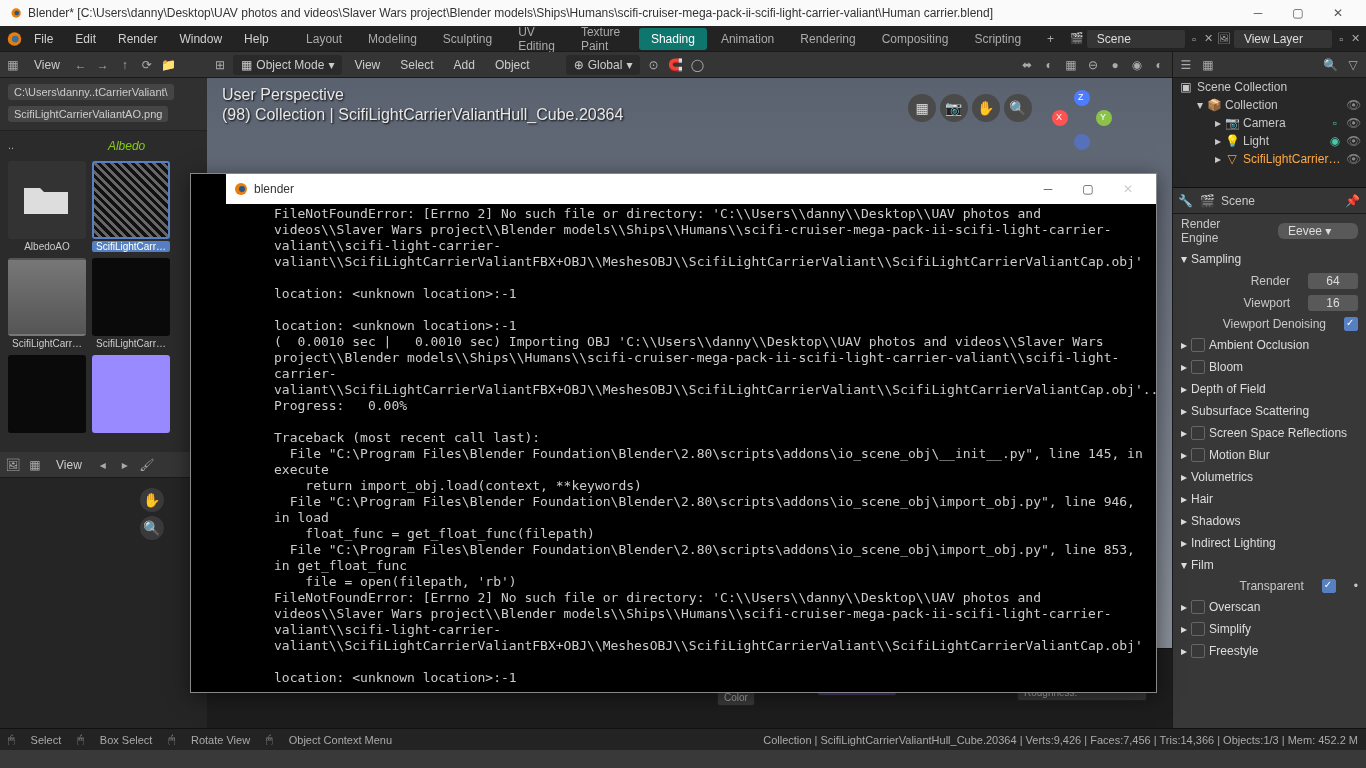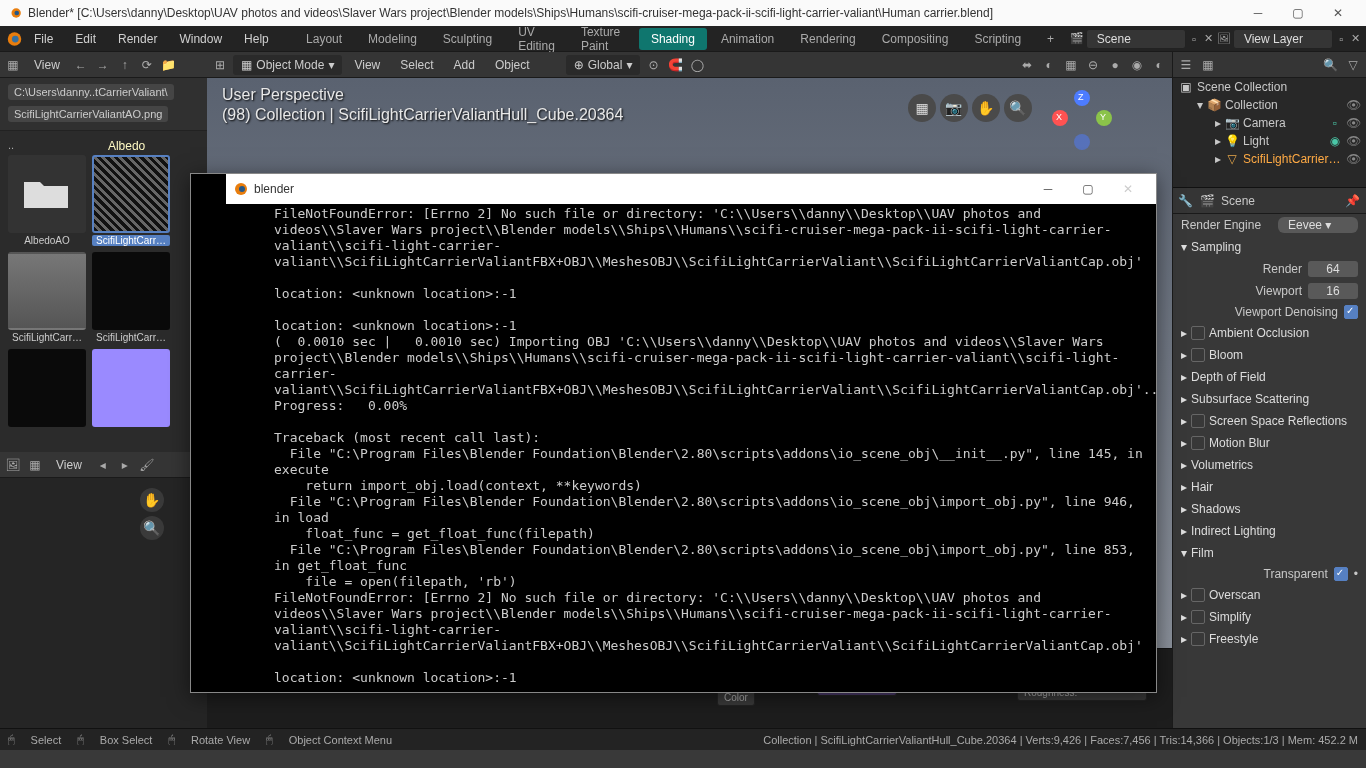--- a/index.html
+++ b/index.html
@@ -25,21 +25,21 @@
 
 .editor-header { height: 26px; background: #353535; display: flex; align-items: center; padding: 0 4px; gap: 4px; border-bottom: 1px solid #1a1a1a; font-size: 12px; }
 .editor-header .btn { padding: 3px 8px; color: #ccc; border-radius:3px; }
 .editor-header .dropdown { background: #2a2a2a; padding: 3px 8px; border-radius: 3px; color: #ccc; display:flex; align-items:center; gap:4px; }
 .editor-header .icon { width: 18px; height: 18px; display:flex;align-items:center;justify-content:center; color:#aaa; }
 
 .file-path { background: #303030; padding: 4px 8px; color: #ccc; font-size: 11px; border-bottom:1px solid #222; }
 .file-crumb { background:#454545; border-radius:3px; padding:2px 6px; margin:2px 0; display:inline-block; max-width:100%; overflow:hidden; text-overflow:ellipsis; white-space:nowrap; }
 
 .file-grid { padding: 8px; }
-.file-grid .folder-name { text-align:center; color:#fef9c3; margin-bottom:2px; font-size:12px; }
+.file-grid .folder-name { text-align:center; color:#84cc16; margin-bottom:8px; font-size:12px;font-style:italic; }
 .file-thumbs { display:flex; flex-wrap:wrap; gap:6px; }
 .thumb { width: 78px; }
 .thumb .preview { width:78px; height:78px; background:#1a1a1a; border:2px solid transparent; border-radius:3px; display:flex;align-items:center;justify-content:center; overflow:hidden; }
 .thumb.selected .preview { border-color:#5680c2; }
 .thumb .label { color:#ccc; font-size:10px; text-align:center; overflow:hidden; text-overflow:ellipsis; white-space:nowrap; margin-top:2px; }
 .thumb.selected .label { background:#5680c2; color:#fff; border-radius:2px; }
 
 .viewport3d { flex:1; background: linear-gradient(#5a6270, #8a909a); position:relative; overflow:hidden; }
 .viewport-overlay { position:absolute; top:8px; left:15px; color:#e8e8e8; font-size:16px; text-shadow:1px 1px 2px #000; }
 .viewport-overlay .line { margin-bottom:2px; }
@@ -62,21 +62,21 @@
 
 .outliner { background:#282828; height:110px; overflow:hidden; border-bottom:1px solid #111; }
 .outliner-row { display:flex; align-items:center; padding:2px 6px; gap:4px; font-size:12px; }
 .outliner-row .indent { width:14px; }
 .outliner-row .icon { width:14px; text-align:center; }
 .outliner-row .label { flex:1; overflow:hidden; text-overflow:ellipsis; white-space:nowrap; }
 .outliner-row .eye { width:14px; color:#888; }
 .outliner-row.active .label { color:#ffaa44; }
 
 .properties { flex:1; background:#383838; overflow:auto; }
-.prop-row { display:flex; align-items:center; padding:3px 8px; gap:6px; font-size:12px; }
+.prop-row { display:flex; align-items:center; padding:3px 8px; gap:18px; font-size:12px; }
 .prop-row .lbl { flex:1; }
 .prop-row .val { background:#595959; color:#ddd; padding:1px 10px; border-radius:3px; min-width:50px; text-align:center; }
 .prop-section { padding:4px 8px; color:#ddd; font-size:12px; display:flex; align-items:center; gap:4px; }
 .prop-check { width:14px; height:14px; border:1px solid #666; border-radius:2px; display:inline-block; }
 .prop-check.checked { background:#5680c2; border-color:#5680c2; position:relative; }
 .prop-check.checked::after { content:"✓"; color:#fff; font-size:10px; position:absolute; top:-1px; left:1px; }
 
 .statusbar { height:22px; background:#232323; display:flex; align-items:center; padding:0 8px; font-size:11px; color:#aaa; gap:16px; border-top:1px solid #111; }
 .statusbar .right { margin-left:auto; }
 

